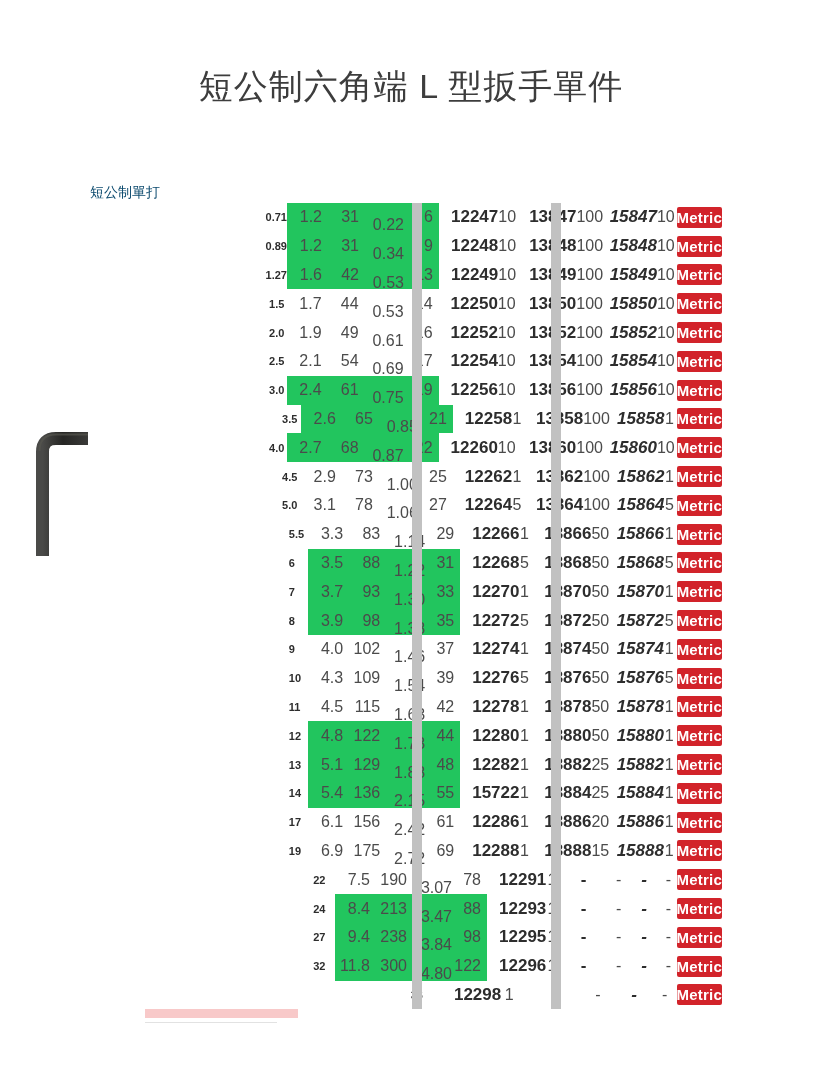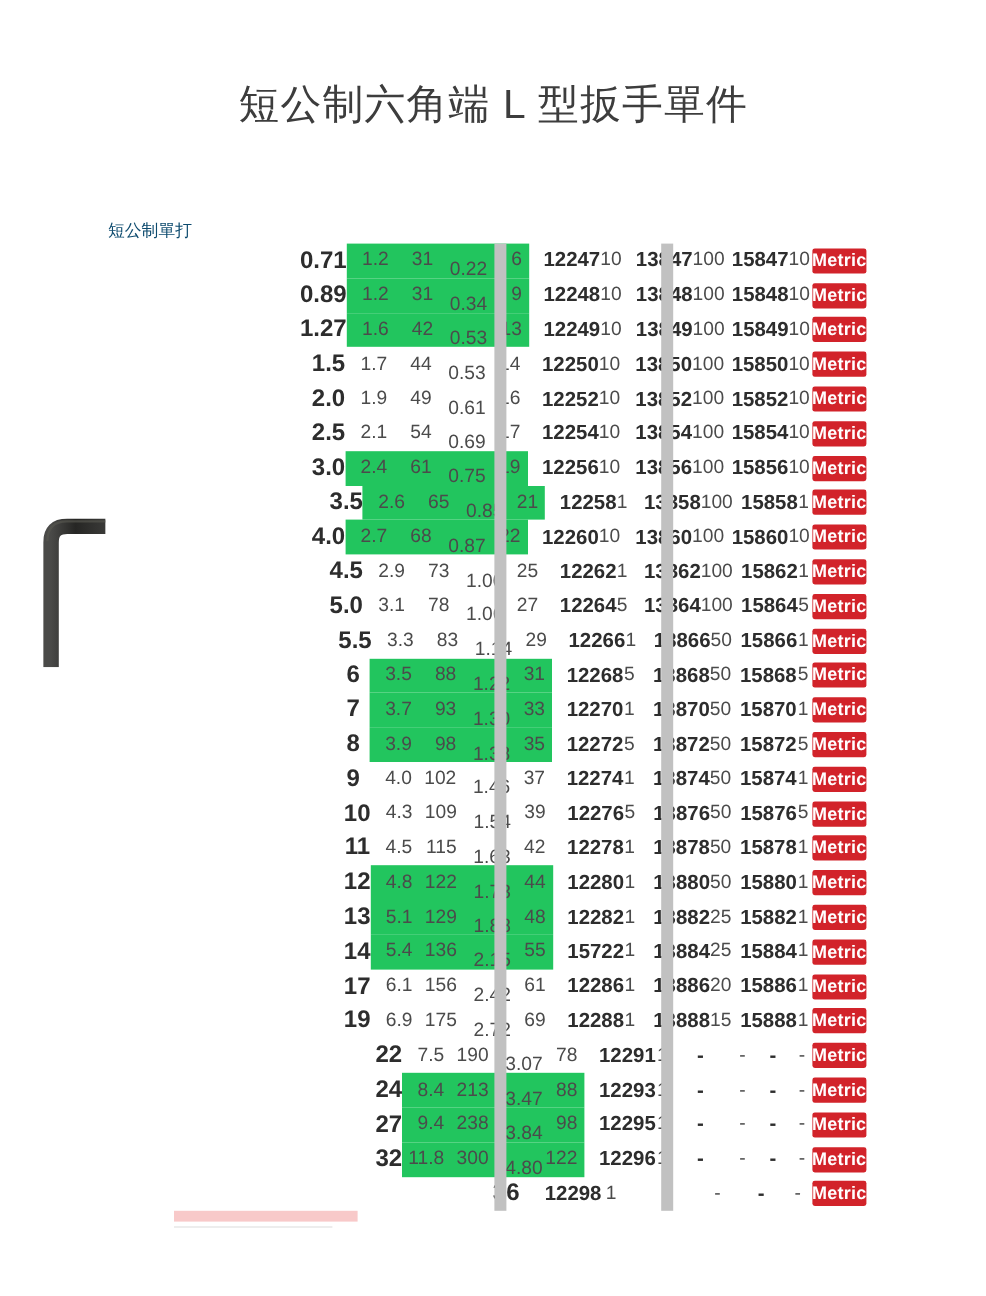--- a/index.html
+++ b/index.html
@@ -8,31 +8,31 @@
   .title{position:absolute;left:0;top:64px;width:822px;text-align:center;
          font-size:34px;font-weight:400;color:#3d3d3d;letter-spacing:1px;}
   .subtitle{position:absolute;left:90px;top:184px;font-size:14px;color:#0c4a6e;}
   .keyimg{position:absolute;left:36px;top:432px;}
   .table{position:absolute;left:88px;top:203px;width:634px;}
   .row{position:relative;display:flex;align-items:center;height:28.8px;}
   .rowbg{position:absolute;left:0;top:0;bottom:0;width:564px;z-index:0;}
   .row.gray .rowbg{background:#e9e9e9;}
   .row > *{position:relative;z-index:1;}
   .row .rowbg{z-index:0;}
-  .c-size{width:57px;padding-left:2px;box-sizing:border-box;font-size:20px;
+  .c-size{width:57px;padding-left:2px;box-sizing:border-box;font-size:11px;
           font-weight:bold;color:#2d2d2d;}
   .dims{width:153px;display:flex;align-items:center;height:100%;
         padding-right:6px;box-sizing:border-box;}
   .row.pink .dims{background:#22c55e;}
   .d{font-size:16px;color:#4b4b4b;text-align:right;}
   .d0{width:35px;}.d1{width:37px;}.d2{width:45px;margin-top:16px;}.d3{width:29px;}
   .c-part{font-size:17px;font-weight:bold;color:#2d2d2d;box-sizing:border-box;}
   .p1{width:72px;padding-left:12px;}
   .p2{width:65px;}
-  .p3{width:52px;}
+  .p3{width:52px;font-style:italic;}
   .p2.dash{text-align:center;padding-right:17px;}
   .p3.dash{text-align:center;padding-right:10px;}
   .q{font-size:16px;color:#4b4b4b;text-align:center;}
   .q1{width:28px;}.q2{width:44px;}.q3{width:30px;}
   .sp-a{width:42px;}.sp-b{width:21px;}.sp-c{width:6px;}
   .badge{width:57px;height:21px;border-radius:2px;background:#d2232a;color:#ffffff;
          font-size:15px;font-weight:bold;display:flex;align-items:center;
          justify-content:center;letter-spacing:.2px;}
   .vdivider{position:absolute;top:0;height:806px;width:10px;background:#c1c1c1;z-index:2;}
   .vd1{left:324px;}

